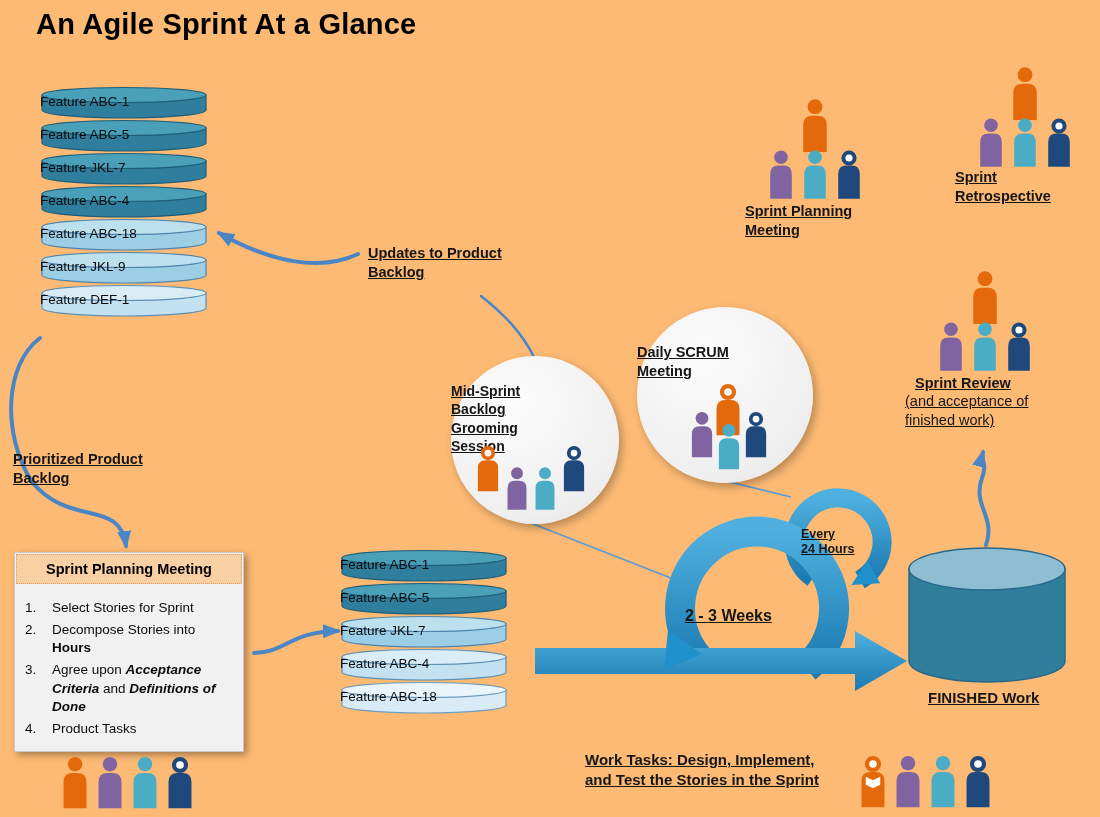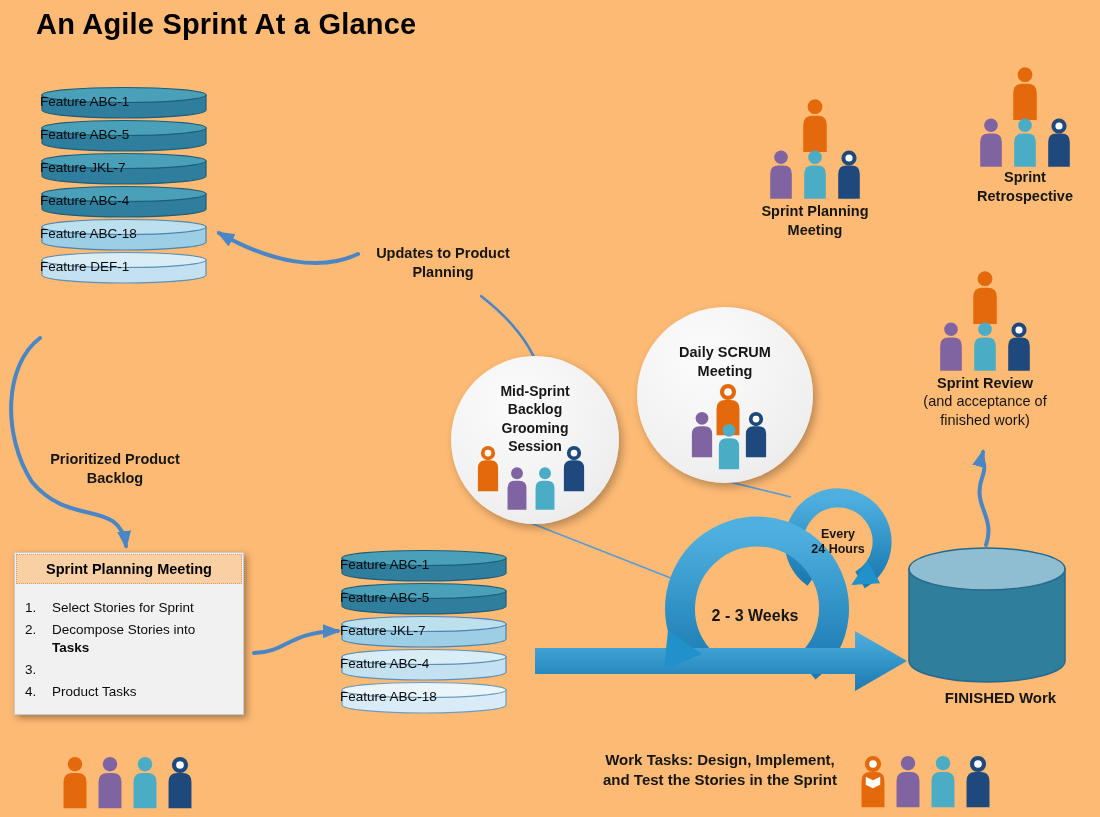--- a/index.html
+++ b/index.html
@@ -1,22 +1,22 @@
 <!DOCTYPE html>
 <html><head>
 <meta charset="utf-8">
 <style>
   html,body{margin:0;padding:0;background:#ffffff;}
   .canvas{position:relative;width:1100px;height:817px;background:#fdba74;overflow:hidden;
           font-family:"Liberation Sans",sans-serif;color:#111;}
   .abs{position:absolute;}
   .title{position:absolute;left:36px;top:8px;font-size:29px;font-weight:700;letter-spacing:.2px;color:#000;}
   .wires{position:absolute;left:0;top:0;pointer-events:none;}
-  .lbl{position:absolute;font-weight:700;font-size:14.5px;line-height:1.32;text-align:center;
-       white-space:pre-line;color:#161616;}
+  .lbl{position:absolute;font-weight:700;font-size:14.5px;line-height:1.32;
+       white-space:pre-line;color:#161616;text-decoration:underline;}
   .sublbl{font-weight:400;}
   .stack{position:absolute;width:168px;}
   .feat-row{position:relative;width:168px;height:33px;}
   .feat-label{position:absolute;left:0;top:8px;width:100%;font-size:13.5px;color:#0b0b0b;}
   .bubble{position:absolute;border-radius:50%;
           background:radial-gradient(circle at 38% 28%, #fcfcfc 0%, #efefef 70%, #e4e4e4 100%);
           box-shadow:3px 4px 8px rgba(0,0,0,.28);}
   .bubble .lbl{position:absolute;left:0;width:100%;}
   .pbox{position:absolute;left:14px;top:552px;width:228px;background:#f1f1f1;border:1px solid #c9c9c9;
         box-shadow:3px 3px 7px rgba(0,0,0,.35);}
@@ -88,43 +88,48 @@
         </svg><div class="feat-label">Feature JKL-7</div></div>
       <div class="feat-row"><svg width="168" height="34" viewBox="0 0 168 34">
           <path d="M2,9 L2,24 A82,8 0 0 0 166,24 L166,9 Z" fill="#2F7E9D" stroke="#1E5E78" stroke-width="1.2"></path>
           <ellipse cx="84" cy="9" rx="82" ry="7.5" fill="#49A0B8" stroke="#1E5E78" stroke-width="1.2"></ellipse>
         </svg><div class="feat-label">Feature ABC-4</div></div>
       <div class="feat-row"><svg width="168" height="34" viewBox="0 0 168 34">
           <path d="M2,9 L2,24 A82,8 0 0 0 166,24 L166,9 Z" fill="#9CCFE5" stroke="#4E84AE" stroke-width="1.2"></path>
           <ellipse cx="84" cy="9" rx="82" ry="7.5" fill="#BCE0EE" stroke="#4E84AE" stroke-width="1.2"></ellipse>
         </svg><div class="feat-label">Feature ABC-18</div></div>
       <div class="feat-row"><svg width="168" height="34" viewBox="0 0 168 34">
+          <path d="M2,9 L2,24 A82,8 0 0 0 166,24 L166,9 Z" fill="#9CCFE5" stroke="#4E84AE" stroke-width="1.2"></path>
+          <ellipse cx="84" cy="9" rx="82" ry="7.5" fill="#BCE0EE" stroke="#4E84AE" stroke-width="1.2"></ellipse>
+        </svg><div class="feat-label">Feature JKL-9</div></div>
+      <div class="feat-row"><svg width="168" height="34" viewBox="0 0 168 34">
           <path d="M2,9 L2,24 A82,8 0 0 0 166,24 L166,9 Z" fill="#C3E1F0" stroke="#5E8FB4" stroke-width="1.2"></path>
           <ellipse cx="84" cy="9" rx="82" ry="7.5" fill="#D9EDF7" stroke="#5E8FB4" stroke-width="1.2"></ellipse>
         </svg><div class="feat-label">Feature DEF-1</div></div>
     </div>
-  <div class="lbl" style="left:20px;top:450px;width:190px;">Prioritized Product
+  <div class="lbl" style="left:13px;top:450px;width:190px;">Prioritized Product
 Backlog</div>
 
   <div class="lbl" style="left:368px;top:244px;width:150px;">Updates to Product
-Planning</div>
+Backlog</div>
 
   <div class="pbox">
     <div class="pbox-head">Sprint Planning Meeting</div>
     <div class="pbox-body" id="pbox-list">
         <div class="pbox-item">
           <span class="pbox-num">1.</span>
           <span class="pbox-text"><span>Select Stories for Sprint</span></span>
         </div>
         <div class="pbox-item">
           <span class="pbox-num">2.</span>
-          <span class="pbox-text"><span>Decompose Stories into </span><span class="b">Tasks</span></span>
+          <span class="pbox-text"><span>Decompose Stories into </span><span class="b">Hours</span></span>
         </div>
         <div class="pbox-item">
           <span class="pbox-num">3.</span>
+          <span class="pbox-text"><span>Agree upon </span><span class="bi">Acceptance Criteria</span><span> and </span><span class="bi">Definitions of Done</span></span>
         </div>
         <div class="pbox-item">
           <span class="pbox-num">4.</span>
           <span class="pbox-text"><span>Product Tasks</span></span>
         </div>
       </div>
   </div>
 
   <div class="people-row" id="planning-attendees" style="left:58px;top:750px;height:62px;">
       <svg width="34" height="60" viewBox="0 0 40 62">

